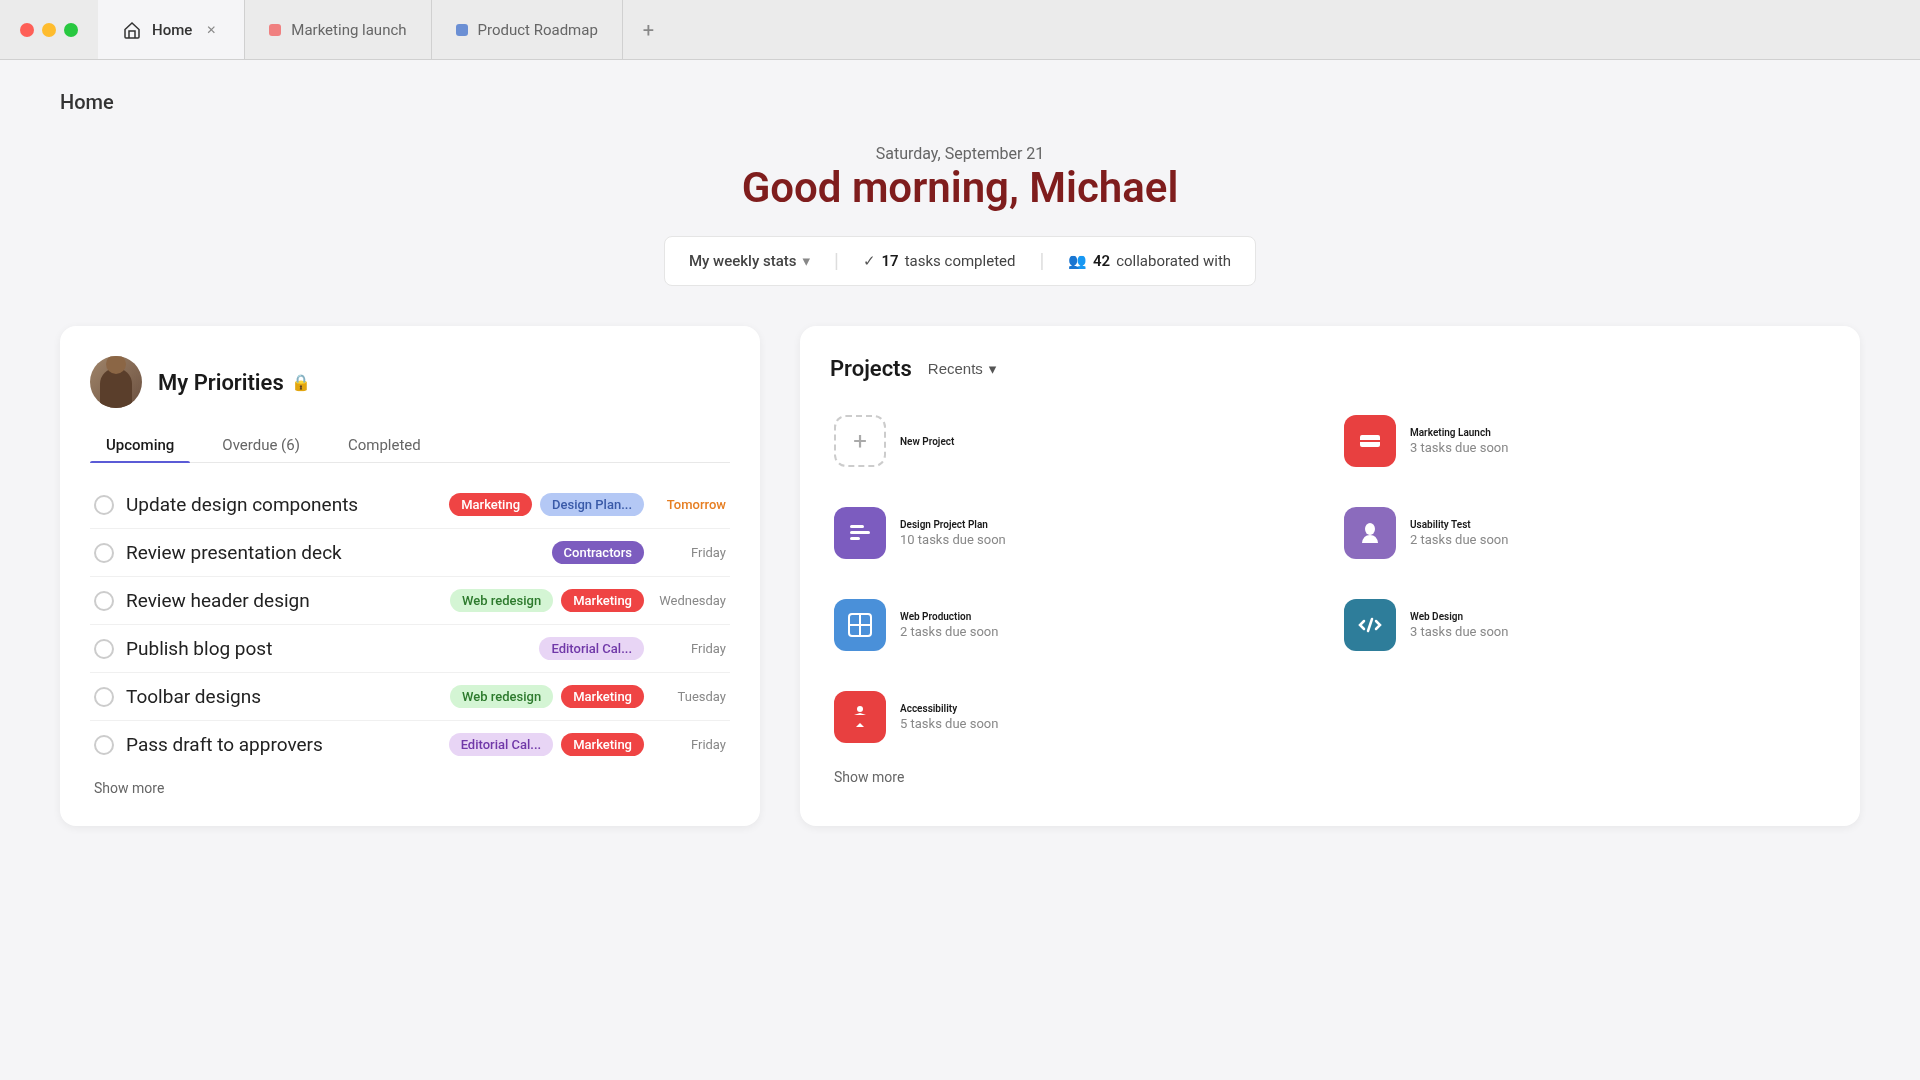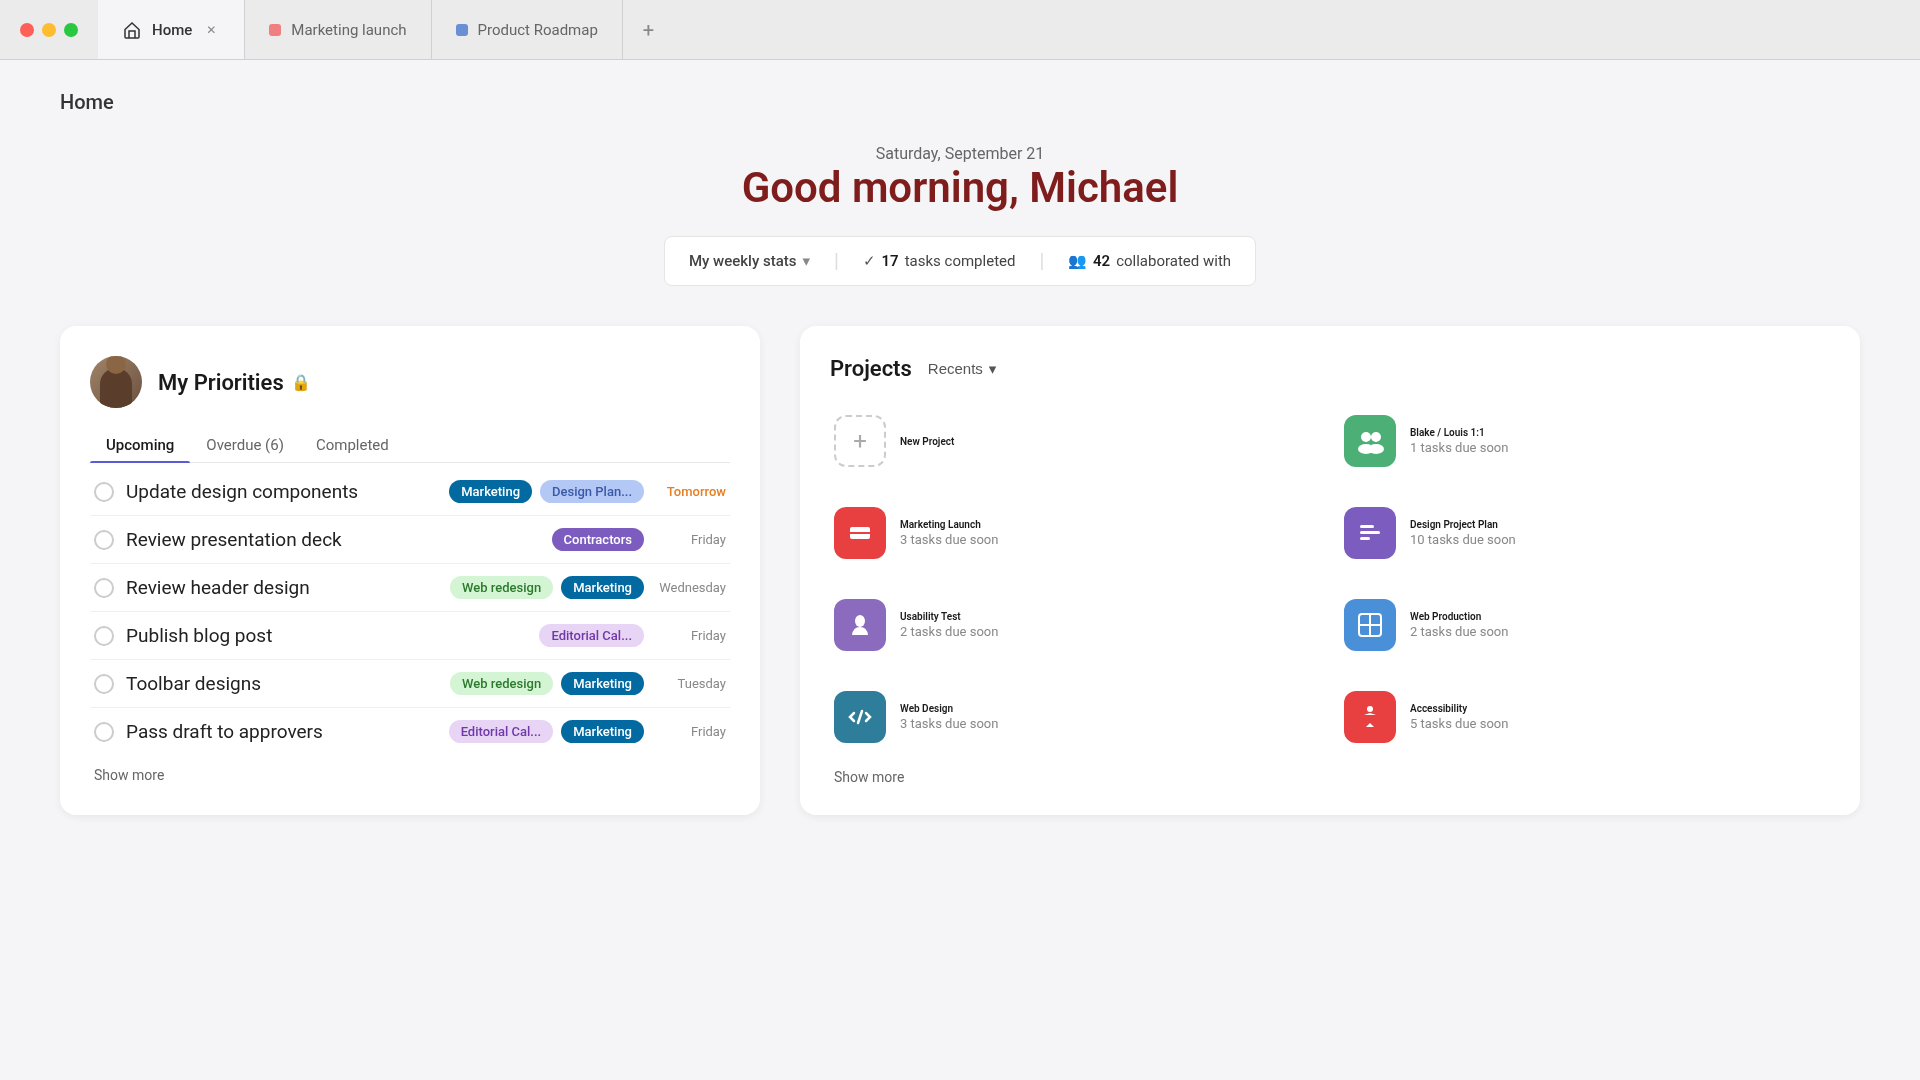--- a/index.html
+++ b/index.html
@@ -205,22 +205,22 @@
       font-weight: 600;
       color: #1a1a1a;
       display: flex;
       align-items: center;
       gap: 8px;
     }
     .lock-icon { color: #888; font-size: 16px; }
 
     .tabs-row {
       display: flex;
-      gap: 0;
-      margin-bottom: 5px;
+      gap: 16px;
+      margin-bottom: 18px;
       border-bottom: 1px solid #e8e8e8;
     }
     .sub-tab {
       padding: 8px 16px;
       font-size: 15px;
       color: #666;
       cursor: pointer;
       position: relative;
       font-weight: 400;
     }
@@ -263,21 +263,21 @@
       display: flex;
       gap: 8px;
       align-items: center;
     }
     .tag {
       padding: 4px 12px;
       border-radius: 20px;
       font-size: 13px;
       font-weight: 500;
     }
-    .tag-marketing { background: #0369a1; color: white; }
+    .tag-marketing { background: #ef4444; color: white; }
     .tag-design-plan { background: #b4c8f5; color: #3a5aa8; }
     .tag-contractors { background: #7c5cbf; color: white; }
     .tag-web-redesign { background: #d4f5d4; color: #2d7a2d; }
     .tag-editorial { background: #e8d5f5; color: #7038a8; }
 
     .task-date {
       font-size: 13px;
       color: #888;
       min-width: 70px;
       text-align: right;
@@ -534,34 +534,20 @@
 
       <div class="projects-grid">
 
         <div class="project-item">
           <div class="project-icon project-icon-new">+</div>
           <div class="project-info">
             <div class="project-name">New Project</div>
           </div>
         </div>
 
-        <div class="project-item">
-          <div class="project-icon project-icon-blake">
-            <svg width="28" height="28" viewBox="0 0 28 28" fill="white">
-              <circle cx="10" cy="10" r="5"></circle>
-              <circle cx="20" cy="10" r="5"></circle>
-              <ellipse cx="10" cy="22" rx="8" ry="5"></ellipse>
-              <ellipse cx="20" cy="22" rx="8" ry="5"></ellipse>
-            </svg>
-          </div>
-          <div class="project-info">
-            <div class="project-name">Blake / Louis 1:1</div>
-            <div class="project-tasks">1 tasks due soon</div>
-          </div>
-        </div>
 
         <div class="project-item">
           <div class="project-icon project-icon-marketing">
             <svg width="28" height="28" viewBox="0 0 28 28" fill="white">
               <rect x="4" y="8" width="20" height="12" rx="2"></rect>
               <line x1="4" y1="14" x2="24" y2="14" stroke="#e84040" stroke-width="2"></line>
             </svg>
           </div>
           <div class="project-info">
             <div class="project-name">Marketing Launch</div>

